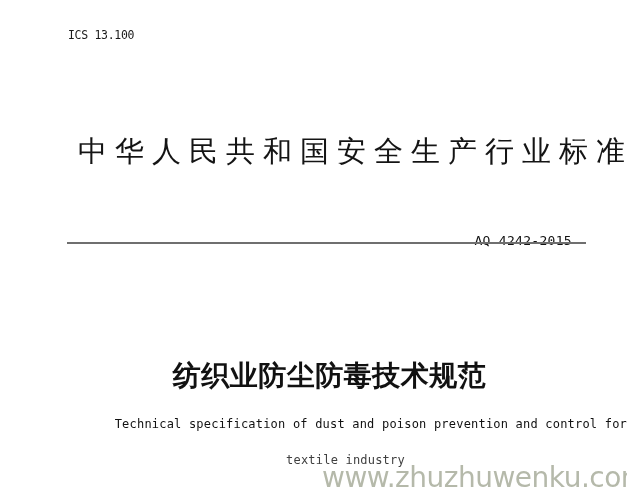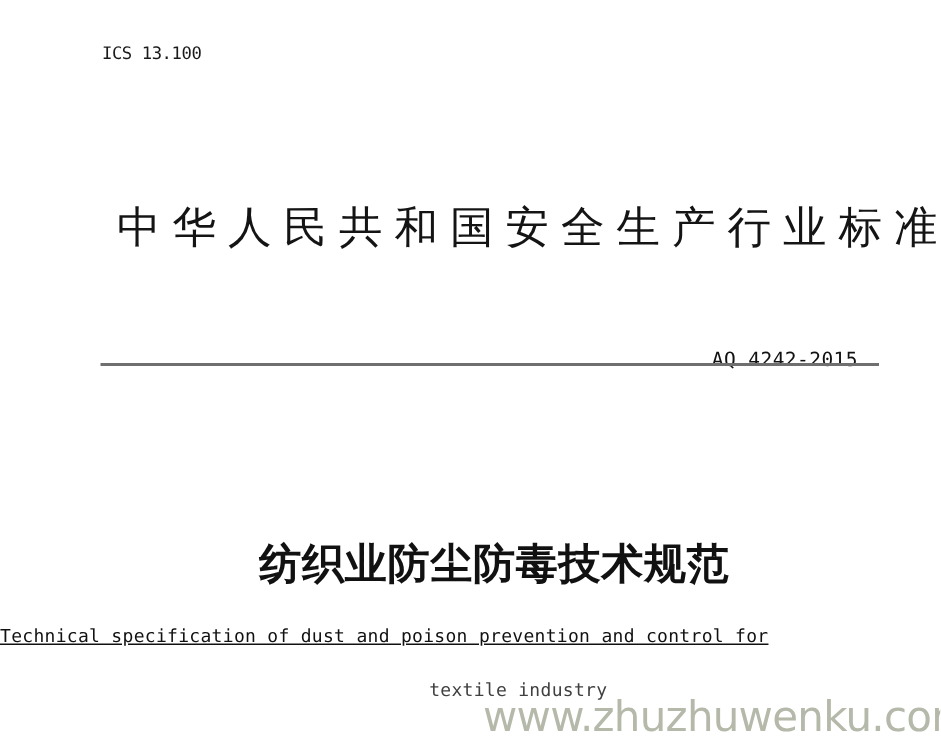--- a/index.html
+++ b/index.html
@@ -80,27 +80,26 @@
     font-size: 28px;
     letter-spacing: 0.5px;
     white-space: nowrap;
     color: #111111;
   }
   .doc-title-en1 {
     position: absolute;
     top: 417px;
     left: 0;
     width: 100%;
-    text-align: left;
+    text-align: right;
     font-family: "DejaVu Sans Mono", "Liberation Mono", monospace;
     font-size: 12px;
     letter-spacing: 0.2px;
     white-space: nowrap;
     color: #111111;
-    text-decoration: underline;
   }
   .doc-title-en2 {
     position: absolute;
     top: 453px;
     left: 0;
     width: 100%;
     text-align: center;
     font-family: "DejaVu Sans Mono", "Liberation Mono", monospace;
     font-size: 12px;
     letter-spacing: 0.2px;

